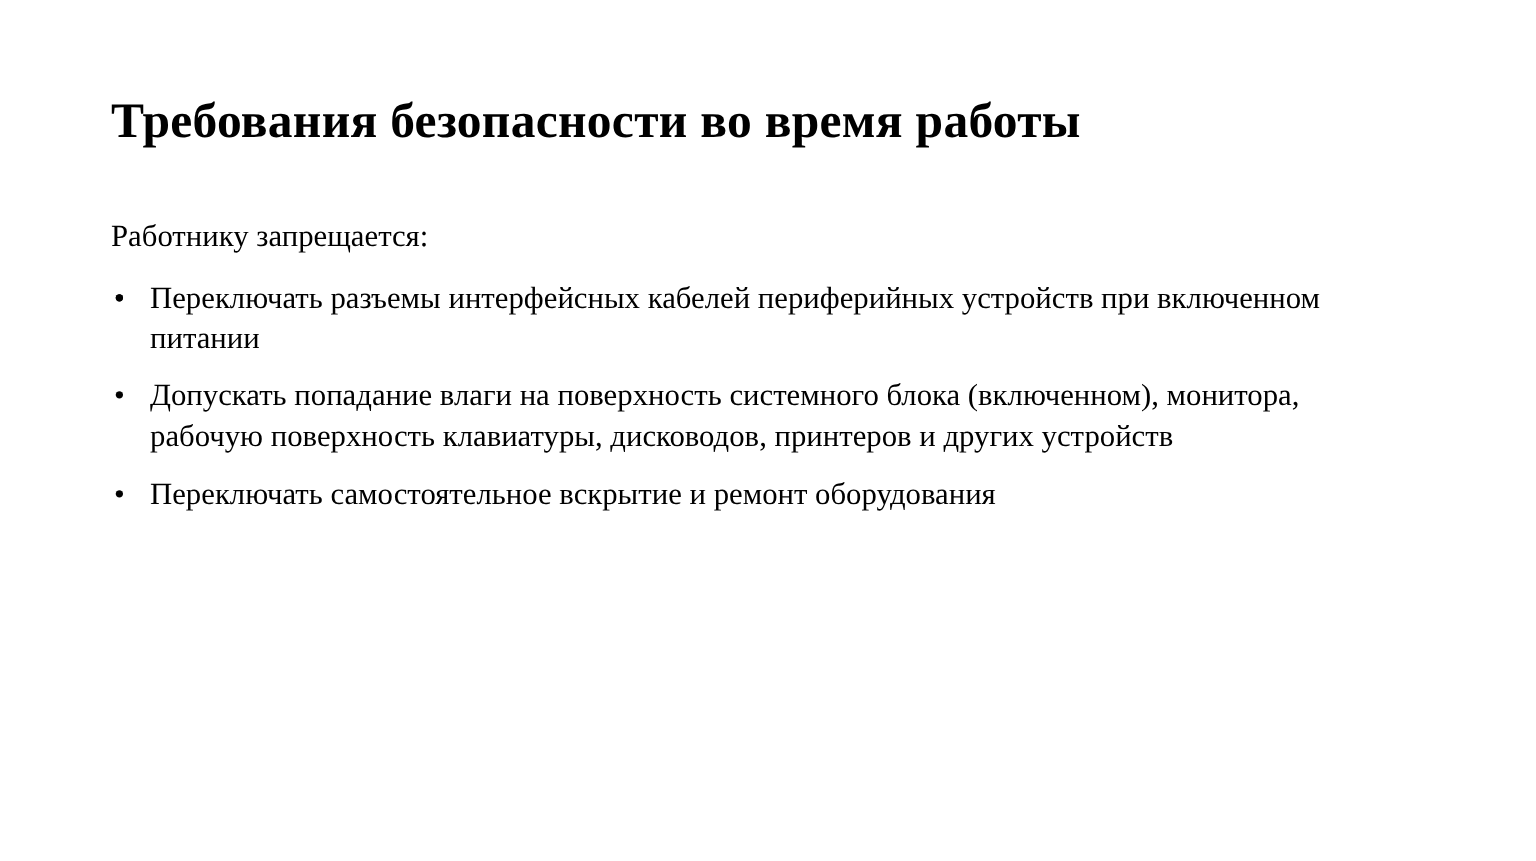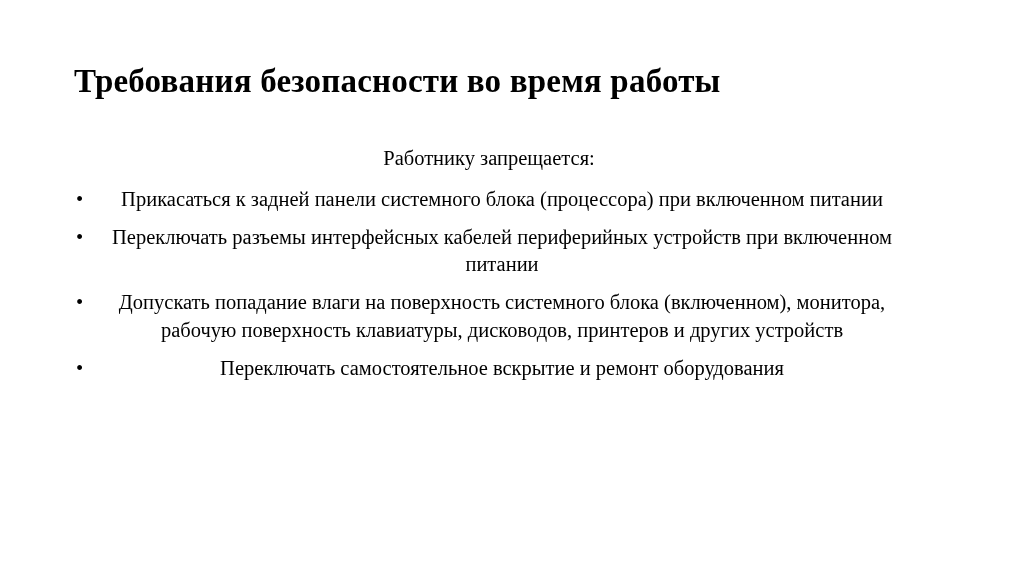--- a/index.html
+++ b/index.html
@@ -26,21 +26,20 @@
     font-weight: bold;
     line-height: 1.18;
     letter-spacing: 0.2px;
     color: #000000;
   }
   .body-block {
     position: absolute;
     left: 74px;
     top: 145px;
     width: 830px;
-    text-align: center;
   }
   .intro {
     font-family: "Liberation Serif", serif;
     font-size: 20.5px;
     line-height: 1.3;
     margin: 0 0 14px 0;
     color: #000000;
   }
   ul.bullets {
     list-style: none;
@@ -72,21 +71,20 @@
 
   <h1 class="slide-title">Требования безопасности во время работы</h1>
 
   <div class="body-block">
 
     <p class="intro">Работнику запрещается:</p>
 
     <ul class="bullets">
       <li>
         <span class="dot">•</span>
-        <span>Прикасаться к задней панели системного блока (процессора) при включенном питании</span>
       </li>
       <li>
         <span class="dot">•</span>
         <span>Переключать разъемы интерфейсных кабелей периферийных устройств при включенном питании</span>
       </li>
       <li>
         <span class="dot">•</span>
         <span>Допускать попадание влаги на поверхность системного блока (включенном), монитора, рабочую поверхность клавиатуры, дисководов, принтеров и других устройств</span>
       </li>
       <li>

